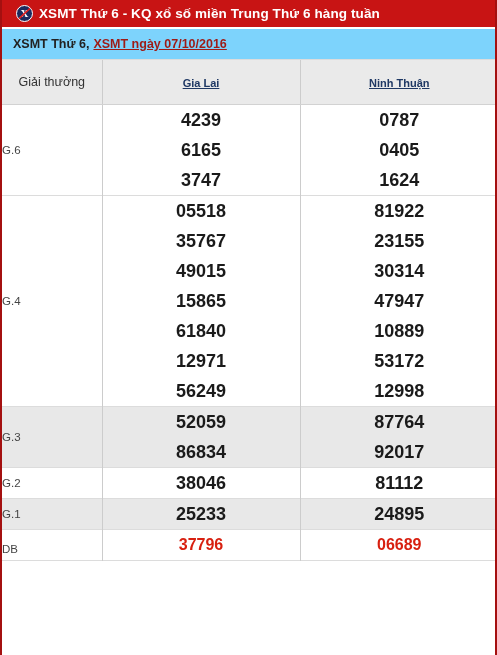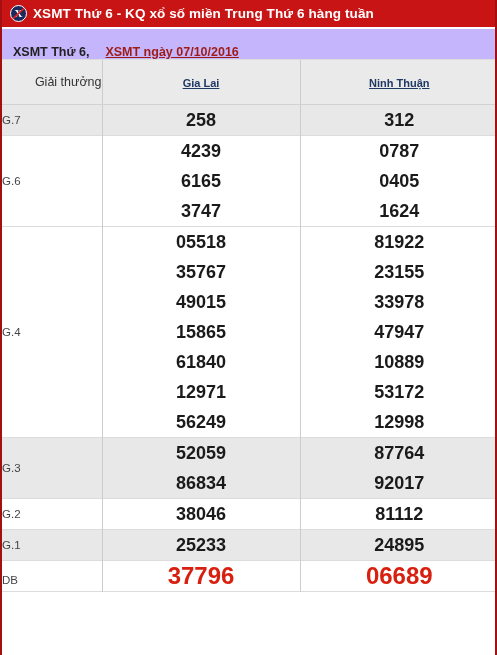--- a/index.html
+++ b/index.html
@@ -21,21 +21,21 @@
     border-right: 2px solid #a41010;
     overflow: hidden;
   }
 
   
   .titlebar {
     background: #c81414;
     height: 29px;
     display: flex;
     align-items: center;
-    padding: 0 6px;
+    padding: 0 12px;
     box-sizing: border-box;
     border-bottom: 2px solid #ffffff;
   }
   .title-icon {
     width: 17px;
     height: 17px;
     flex: 0 0 17px;
     margin: 0 6px 0 2px;
     position: relative;
   }
@@ -45,37 +45,37 @@
     font-weight: bold;
     letter-spacing: 0.1px;
     white-space: nowrap;
     line-height: 1;
   }
 
   
   .subtitle {
     height: 31px;
     display: flex;
-    align-items: flex-end;
+    align-items: center;
     padding-left: 11px;
     box-sizing: border-box;
     border-bottom: 1px solid #dcdcdc;
-    background: #c4b5fd;
+    background: #7dd3fc;
   }
   .subtitle-plain {
     color: #222222;
     font-size: 12.5px;
     font-weight: bold;
   }
   .subtitle-link {
     color: #9e1b16;
     font-size: 12.5px;
     font-weight: bold;
     text-decoration: underline;
-    margin-left: 16px;
+    margin-left: 4px;
     cursor: pointer;
   }
 
   
   table.results {
     width: 100%;
     border-collapse: collapse;
     table-layout: fixed;
   }
   table.results col.c-prize { width: 100px; }
@@ -92,21 +92,21 @@
     border-right: none;
     margin-left: 35px;
   }
 
   thead th {
     background: #eaeaea;
     height: 44px;
     border-bottom: 1px solid #d2d2d2;
   }
   th.prize-head {
-    text-align: right;
+    text-align: center;
     padding-left: 11px;
     color: #333333;
     font-size: 12.5px;
     font-weight: normal;
   }
   th.prov-head {
     text-align: center;
   }
   th.prov-head .prov-link {
     color: #1f3864;
@@ -138,21 +138,21 @@
     font-weight: bold;
     color: #1a1a1a;
     line-height: 1;
     height: 30px;
     display: flex;
     align-items: center;
     justify-content: center;
   }
   tr.db .num {
     color: #d82010;
-    font-size: 24px;
+    font-size: 16px;
   }
   tr.db td.prize-cell {
     padding-top: 8px;
     color: #444444;
   }
 </style>
 </head>
 <body>
 
 <div id="page">
@@ -184,29 +184,20 @@
         <th class="prize-head">Giải thưởng</th>
         <th class="prov-head">
           <a class="prov-link">Gia Lai</a>
         </th>
         <th class="prov-head">
           <a class="prov-link">Ninh Thuận</a>
         </th>
       </tr>
     </thead>
     <tbody id="results-body">
-        <tr class="grp shade">
-          <td class="prize-cell">G.7</td>
-          <td class="nums-cell">
-            <span class="num">258</span>
-          </td>
-          <td class="nums-cell">
-            <span class="num">312</span>
-          </td>
-        </tr>
         <tr class="grp plain">
           <td class="prize-cell">G.6</td>
           <td class="nums-cell">
             <span class="num">4239</span>
             <span class="num">6165</span>
             <span class="num">3747</span>
           </td>
           <td class="nums-cell">
             <span class="num">0787</span>
             <span class="num">0405</span>
@@ -220,21 +211,21 @@
             <span class="num">35767</span>
             <span class="num">49015</span>
             <span class="num">15865</span>
             <span class="num">61840</span>
             <span class="num">12971</span>
             <span class="num">56249</span>
           </td>
           <td class="nums-cell">
             <span class="num">81922</span>
             <span class="num">23155</span>
-            <span class="num">33978</span>
+            <span class="num">30314</span>
             <span class="num">47947</span>
             <span class="num">10889</span>
             <span class="num">53172</span>
             <span class="num">12998</span>
           </td>
         </tr>
         <tr class="grp shade">
           <td class="prize-cell">G.3</td>
           <td class="nums-cell">
             <span class="num">52059</span>

